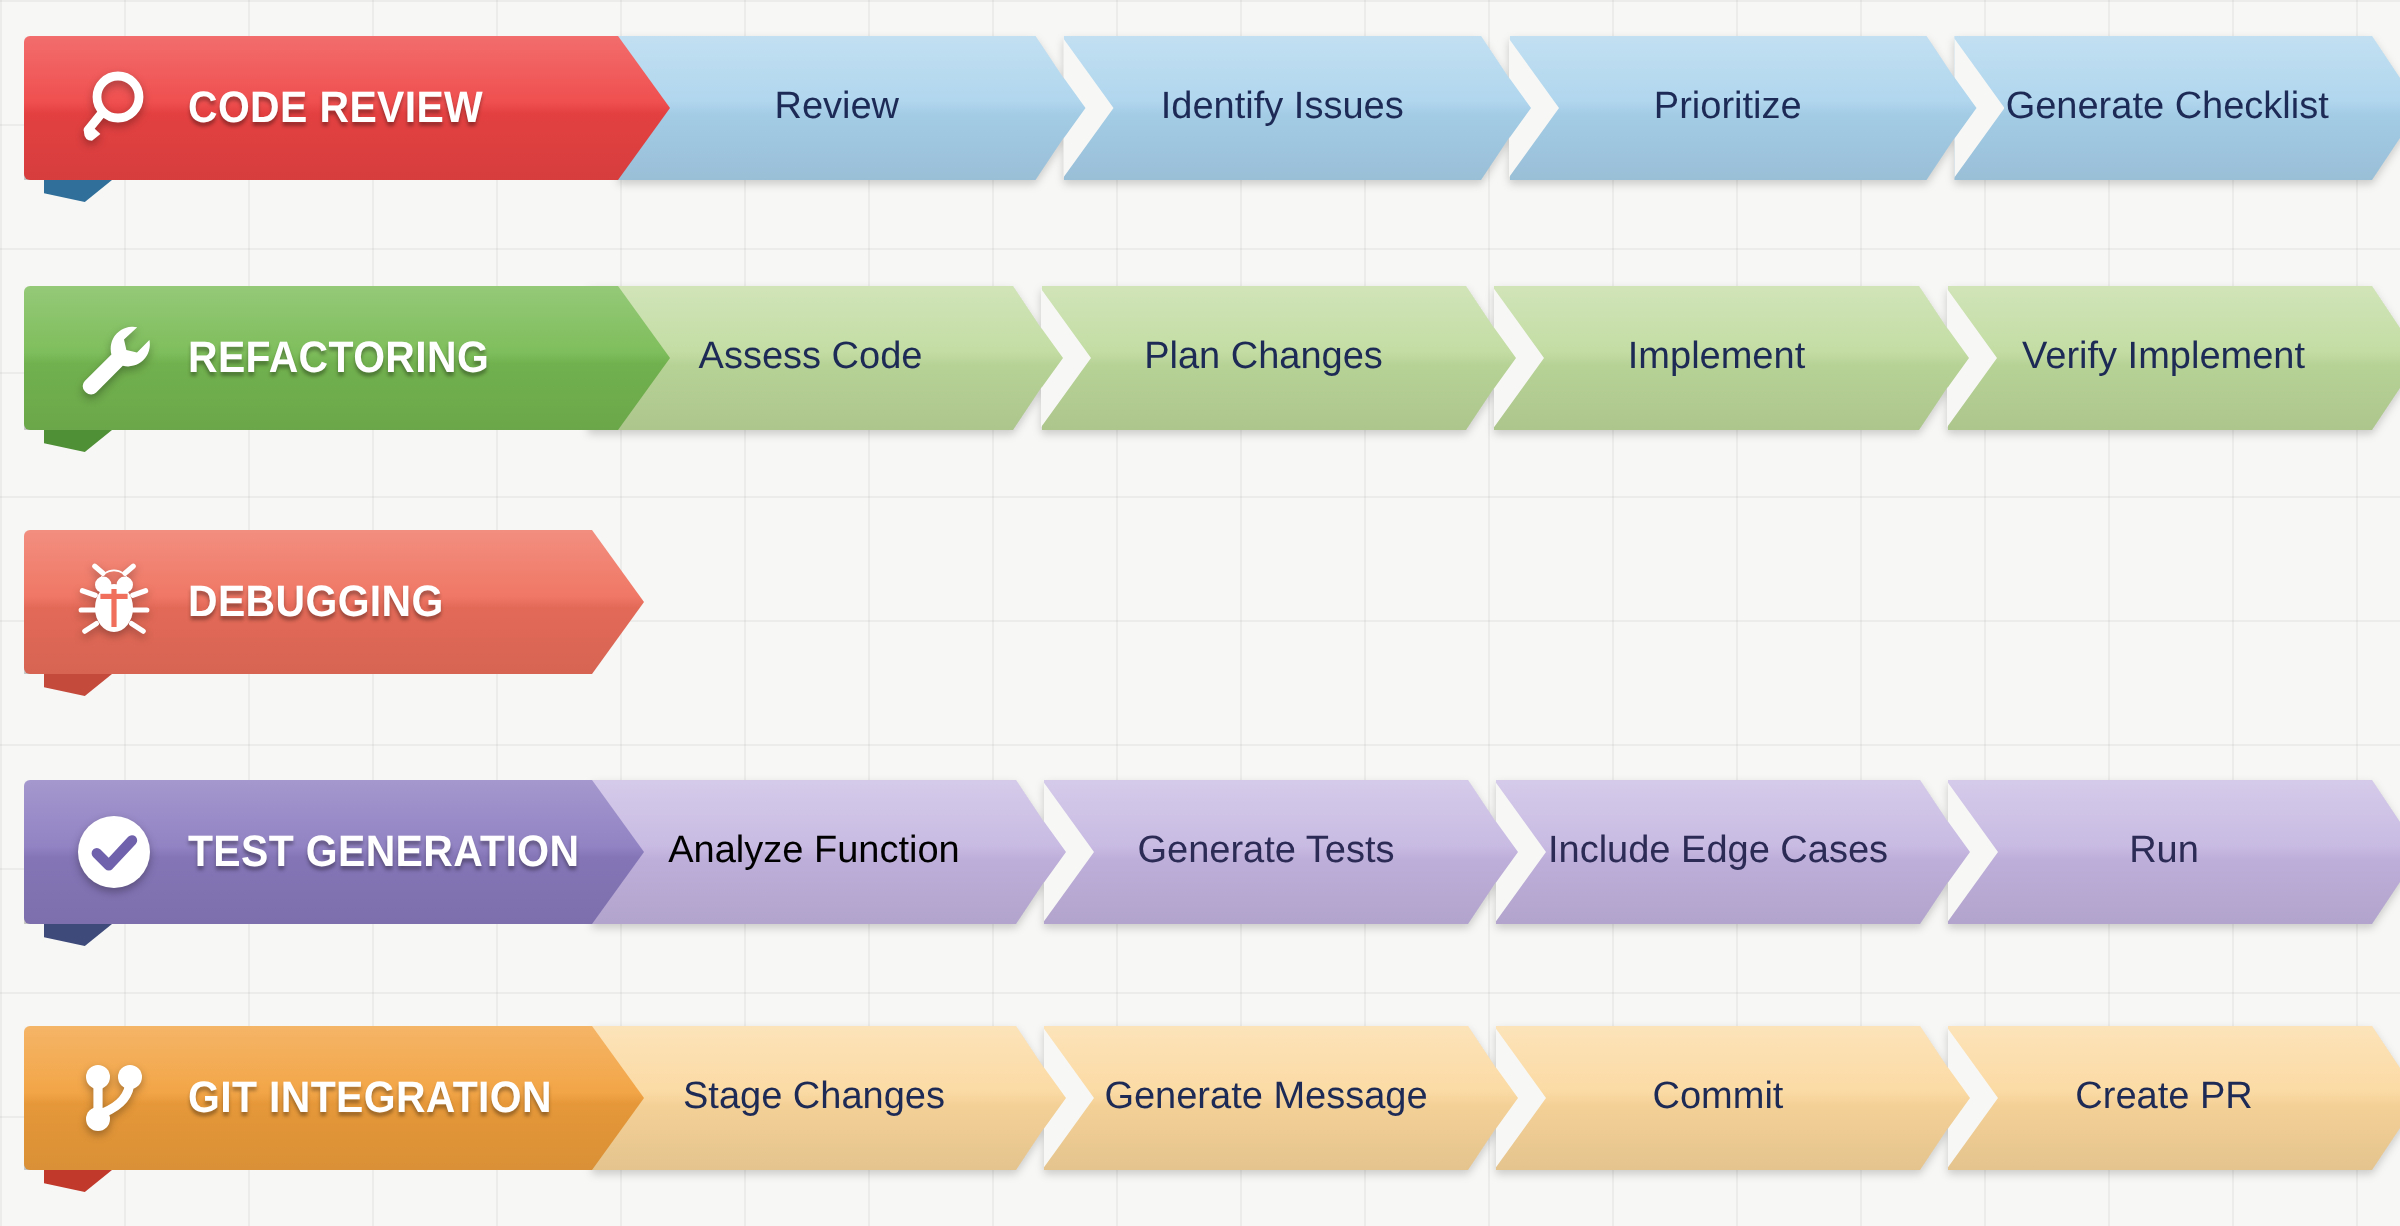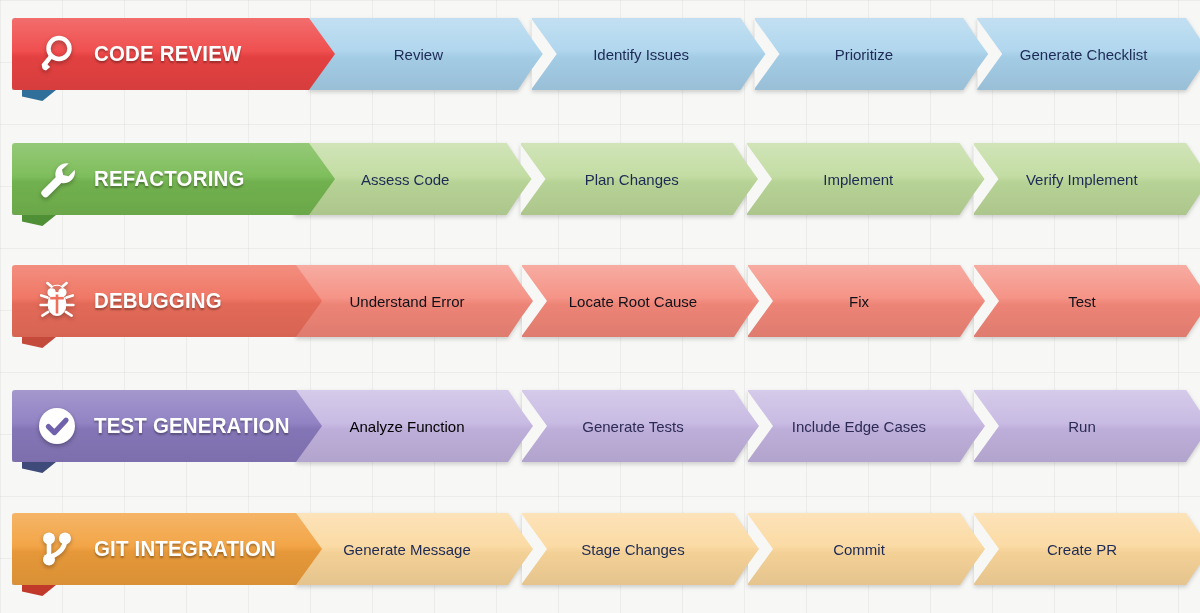--- a/index.html
+++ b/index.html
@@ -118,21 +118,21 @@
     margin-right: -10px;
   }
   .step-sheen {
     position: absolute;
     inset: 0;
     background: linear-gradient(to bottom, rgba(255,255,255,0.30) 0%, rgba(255,255,255,0.10) 45%, rgba(0,0,0,0.03) 55%, rgba(0,0,0,0.09) 100%);
     pointer-events: none;
   }
   .step-label {
     position: relative;
-    font-size: 15px;
+    font-size: 19px;
     white-space: nowrap;
     padding: 0 6px;
     transform: translateX(-7px);
   }
   .step:last-child .step-label { transform: translateX(-10px); }
 
   
   .notch {
     position: absolute;
     left: -1px;
@@ -217,42 +217,20 @@
         <span class="tab-icon">
           <svg width="44" height="44" viewBox="0 0 44 44">
             <path fill="#fff" d="M33.6 6.6a11 11 0 0 0-12.9 13.6L7.4 33.5a3.6 3.6 0 0 0 0 5.1l.6.6a3.6 3.6 0 0 0 5.1 0l13.3-13.3A11 11 0 0 0 39.7 13l-6.2 6.2-5.3-1.2-1.2-5.3 6.6-6.1z"></path>
           </svg>
         </span>
         <span class="tab-label">REFACTORING</span>
       </div>
     </div>
     <div class="row" style="top: 265px;">
       <div class="fold" style="background: rgb(196, 74, 60);"></div>
-      <div class="steps" style="left: 284px;">
-        <div class="step" style="width: 247.5px; background: rgb(244, 136, 122);">
-          <div class="step-sheen"></div>
-          <div class="notch"></div>
-          <span class="step-label" style="color: rgb(16, 18, 26);">Understand Error</span>
-        </div>
-        <div class="step" style="width: 247.5px; background: rgb(244, 136, 122);">
-          <div class="step-sheen"></div>
-          <div class="notch"></div>
-          <span class="step-label" style="color: rgb(16, 18, 26);">Locate Root Cause</span>
-        </div>
-        <div class="step" style="width: 247.5px; background: rgb(244, 136, 122);">
-          <div class="step-sheen"></div>
-          <div class="notch"></div>
-          <span class="step-label" style="color: rgb(16, 18, 26);">Fix</span>
-        </div>
-        <div class="step" style="width: 247.5px; background: rgb(244, 136, 122);">
-          <div class="step-sheen"></div>
-          <div class="notch"></div>
-          <span class="step-label" style="color: rgb(16, 18, 26);">Test</span>
-        </div>
-      </div>
       <div class="tab" style="width: 310px; background: rgb(239, 111, 92);">
         <div class="tab-sheen"></div>
         <span class="tab-icon">
           <svg width="44" height="44" viewBox="0 0 44 44">
             <g fill="#fff">
               <ellipse cx="22" cy="25" rx="9.5" ry="12"></ellipse>
               <path d="M14.6 11.6a8 8 0 0 1 14.8 0 7.6 7.6 0 0 0-14.8 0z"></path>
               <circle cx="16.6" cy="13.4" r="4.1"></circle>
               <circle cx="27.4" cy="13.4" r="4.1"></circle>
             </g>
@@ -307,26 +285,26 @@
         </span>
         <span class="tab-label">TEST GENERATION</span>
       </div>
     </div>
     <div class="row" style="top: 513px;">
       <div class="fold" style="background: rgb(192, 57, 43);"></div>
       <div class="steps" style="left: 284px;">
         <div class="step" style="width: 247.5px; background: rgb(251, 215, 155);">
           <div class="step-sheen"></div>
           <div class="notch"></div>
+          <span class="step-label" style="color: rgb(29, 42, 85);">Stage Changes</span>
+        </div>
+        <div class="step" style="width: 247.5px; background: rgb(251, 215, 155);">
+          <div class="step-sheen"></div>
+          <div class="notch"></div>
           <span class="step-label" style="color: rgb(29, 42, 85);">Generate Message</span>
-        </div>
-        <div class="step" style="width: 247.5px; background: rgb(251, 215, 155);">
-          <div class="step-sheen"></div>
-          <div class="notch"></div>
-          <span class="step-label" style="color: rgb(29, 42, 85);">Stage Changes</span>
         </div>
         <div class="step" style="width: 247.5px; background: rgb(251, 215, 155);">
           <div class="step-sheen"></div>
           <div class="notch"></div>
           <span class="step-label" style="color: rgb(29, 42, 85);">Commit</span>
         </div>
         <div class="step" style="width: 247.5px; background: rgb(251, 215, 155);">
           <div class="step-sheen"></div>
           <div class="notch"></div>
           <span class="step-label" style="color: rgb(29, 42, 85);">Create PR</span>

